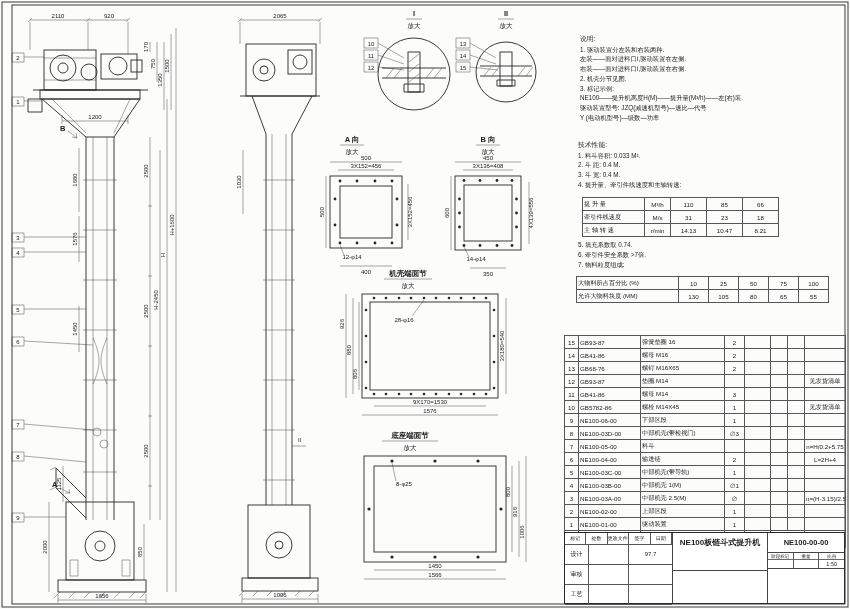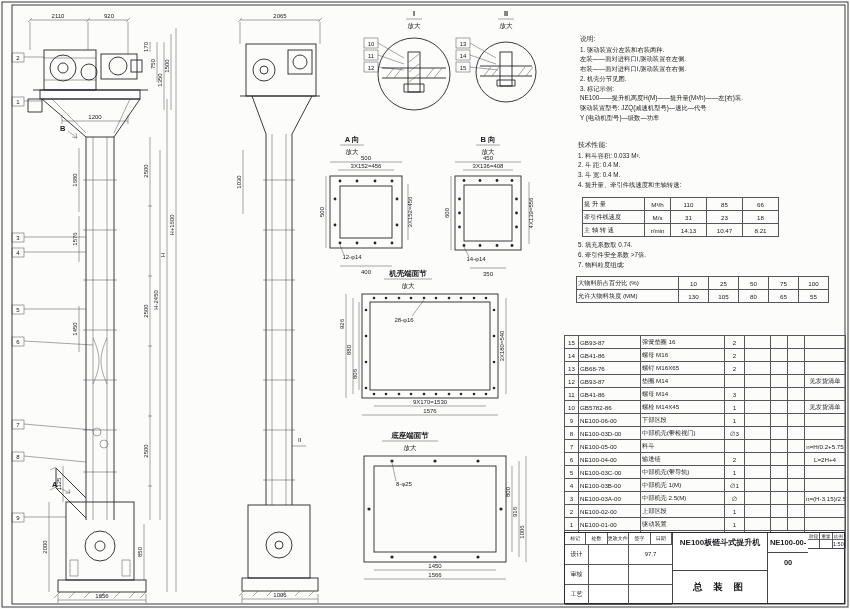--- a/index.html
+++ b/index.html
@@ -30,21 +30,21 @@
   .tb{display:flex;border:1.5px solid #2a2a2e;background:#fff;color:#1c1c20}
   .tb-l{width:108px;display:flex;flex-direction:column;border-right:1px solid #44444a}
   .tb-hr{display:flex;height:12px;border-bottom:1px solid #55555a}
   .tb-hr span{flex:1;font-size:5px;text-align:center;line-height:11px;border-right:1px solid #55555a;overflow:hidden;white-space:nowrap}
   .tb-sr{display:flex;height:20px;border-bottom:1px solid #55555a}
   .tb-sr span{font-size:6px;line-height:19px;text-align:center;border-right:1px solid #55555a;overflow:hidden}
   .tb-sr .k{width:24px}.tb-sr .v{width:40px}.tb-sr .dd{flex:1;border-right:none}
   .tb-m{width:95px;display:flex;flex-direction:column;border-right:1px solid #44444a}
   .tb-prod{height:38px;font-size:8px;font-weight:bold;text-align:center;padding:4px 2px 0 2px;border-bottom:1px solid #44444a;line-height:1.4}
   .tb-doc{flex:1;font-size:9.5px;font-weight:bold;text-align:center;line-height:32px;letter-spacing:4px}
-  .tb-r{flex:1;display:flex;}
+  .tb-r{flex:1;display:flex;flex-direction:column}
   .tb-num{height:20px;line-height:20px;text-align:center;font-weight:bold;font-size:7.5px;border-bottom:1px solid #44444a}
   .tb-mini{height:16px;display:flex;border-bottom:1px solid #44444a}
   .tb-mini>div{flex:1;border-right:1px solid #55555a;display:flex;flex-direction:column}
   .tb-mini>div:last-child{border-right:none}
   .tb-mini .ml{font-size:4.5px;text-align:center;height:7px;line-height:7px;border-bottom:1px solid #6a6a6e;overflow:hidden}
   .tb-mini .mv{font-size:5.5px;text-align:center;flex:1;line-height:8px}
   .tb-kind{flex:1;text-align:center;font-weight:bold;font-size:8px;line-height:34px;letter-spacing:3px}
 </style>
 </head>
 <body>
@@ -675,21 +675,20 @@
 
         <div class="tb-sr">
           <span class="k">工艺</span>
             <span class="v"></span>
             <span class="dd"></span>
         </div>
       </div>
   </div>
   <div class="tb-m">
     <div class="tb-prod">NE100板链斗式提升机</div>
-    <div class="tb-doc">总 装 图</div>
   </div>
   <div class="tb-r">
     <div class="tb-num">NE100-00-00</div>
     <div class="tb-mini">
       <div>
             <div class="ml">阶段标记</div>
             <div class="mv"></div>
           </div>
       <div>
             <div class="ml">重量</div>

